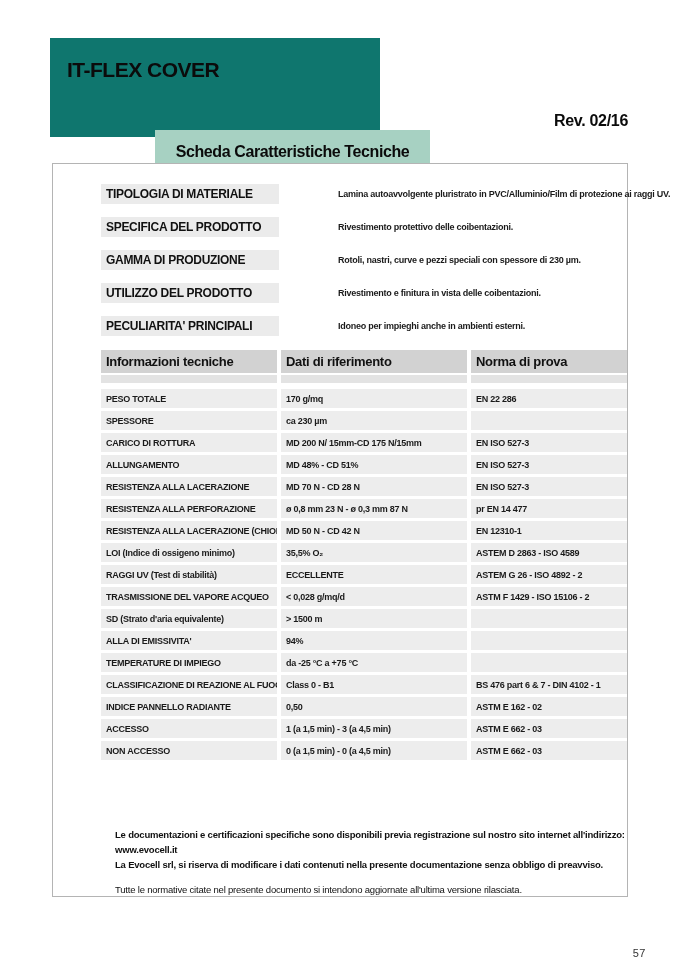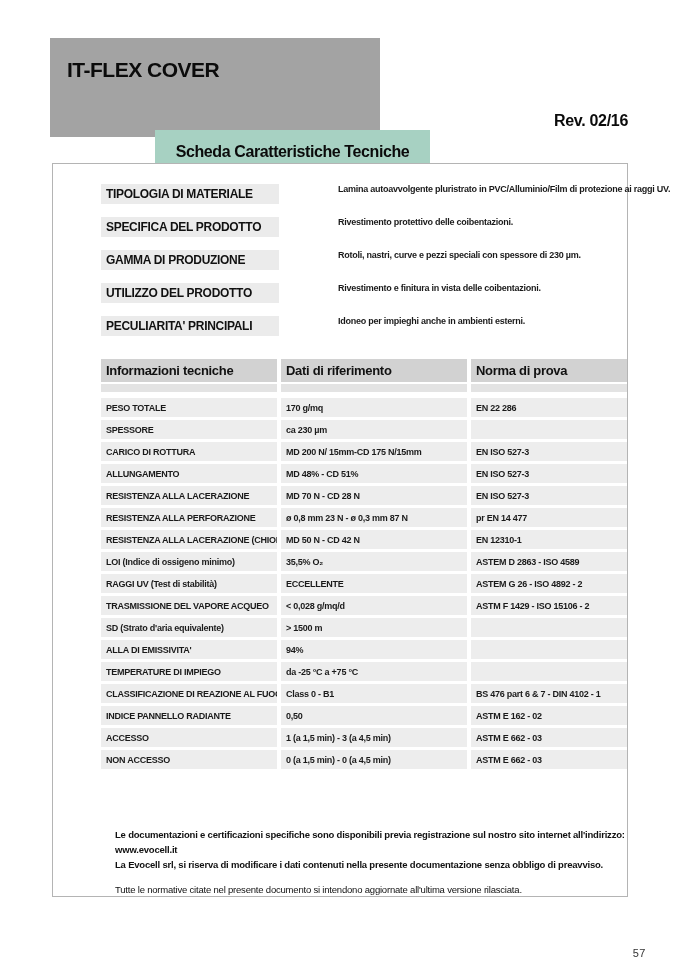--- a/index.html
+++ b/index.html
@@ -4,21 +4,21 @@
 <style>
   html,body { margin:0; padding:0; background:#ffffff; }
   .page {
     position:relative; width:678px; height:959px; background:#ffffff;
     font-family:"Liberation Sans", sans-serif; color:#111; overflow:hidden;
   }
 
   
   .mint-box {
     position:absolute; left:50px; top:38px; width:330px; height:99px;
-    background:#a3a3a3;
+    background:#0f766e;
   }
   .doc-title {
     position:absolute; left:17px; top:20px;
     font-size:21px; font-weight:bold; letter-spacing:-0.5px; color:#0b0b0b;
     white-space:nowrap;
   }
   .teal-box {
     position:absolute; left:105px; top:92px; width:275px; height:43px;
     background:#a7d1c2; display:flex; align-items:center; justify-content:center;
   }
@@ -32,34 +32,34 @@
   }
 
   
   .content-box {
     position:absolute; left:52px; top:163px; width:576px; height:734px;
     border:1px solid #b4b4b4; background:#ffffff; box-sizing:border-box;
   }
 
   
   .fields { position:absolute; left:48px; top:20px; right:6px; }
-  .field-row { display:flex; height:20px; margin-bottom:13px; }
+  .field-row { display:flex; align-items:center; height:20px; margin-bottom:13px; }
   .field-label {
     width:178px; height:20px; background:#ebebeb; box-sizing:border-box;
     display:flex; align-items:center; padding-left:5px;
     font-size:12px; font-weight:bold; letter-spacing:-0.3px; white-space:nowrap;
     flex:0 0 178px;
   }
   .field-value {
     margin-left:59px; font-size:9px; font-weight:bold; letter-spacing:-0.25px;
     white-space:nowrap; color:#1a1a1a;
   }
 
   
-  .spec-table { position:absolute; left:48px; top:195px; width:526px; }
+  .spec-table { position:absolute; left:48px; top:186px; width:526px; }
   .t-grid { display:grid; grid-template-columns:176px 186px 156px; column-gap:4px; }
   .t-head-cell {
     background:#d2d2d2; height:23px; display:flex; align-items:center; padding-left:5px;
     font-size:13px; font-weight:bold; letter-spacing:-0.3px; box-sizing:border-box;
   }
   .t-subband { margin-top:2px; }
   .t-subband > div { background:#e3e3e3; height:8px; }
   .t-body { margin-top:6px; }
   .t-row { margin-bottom:3px; }
   .t-cell {

